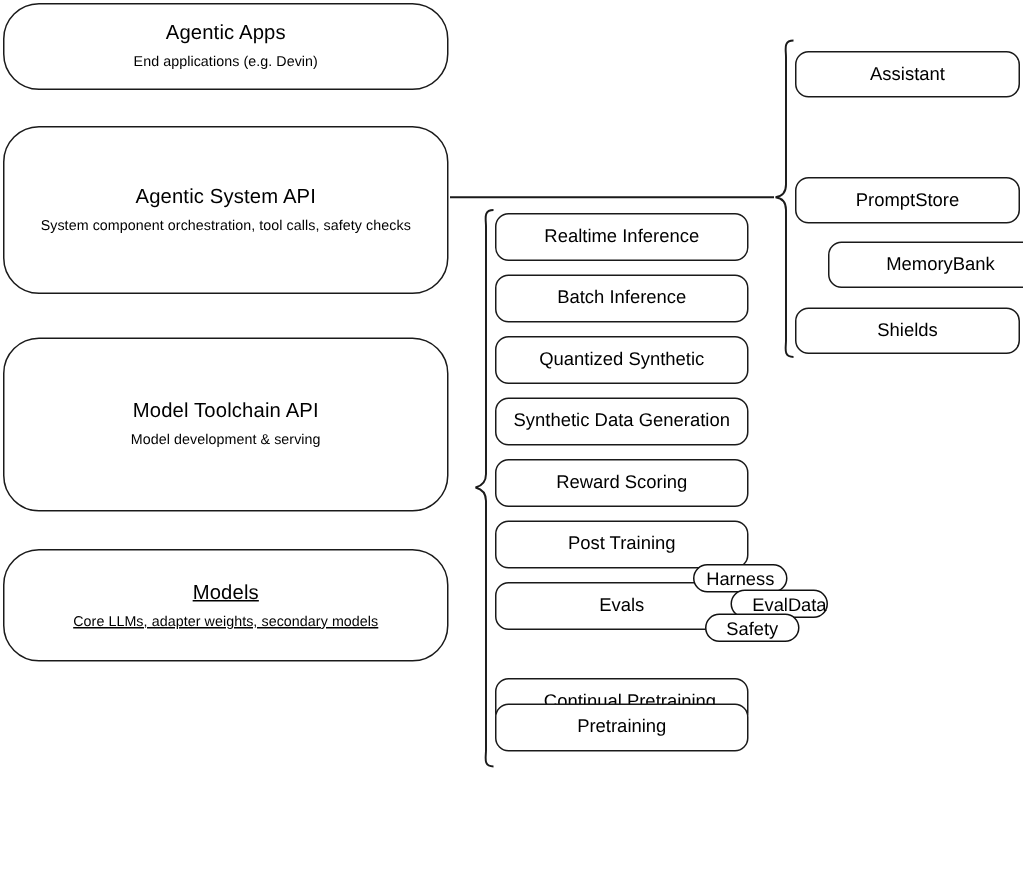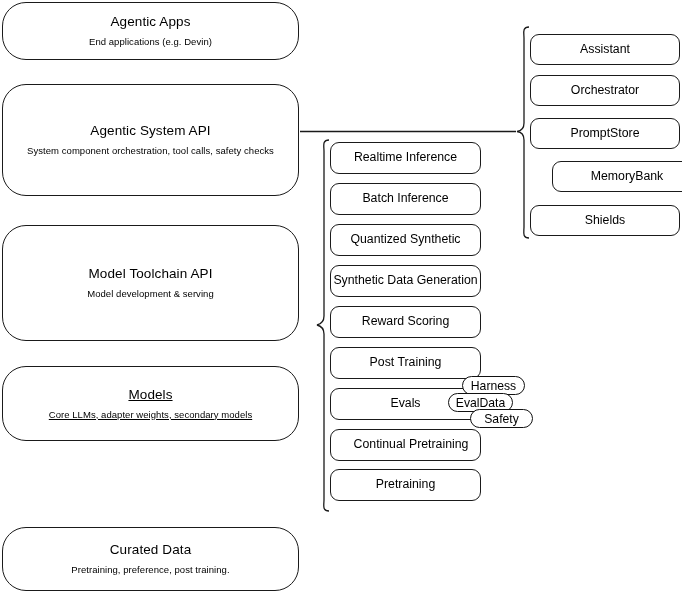--- a/index.html
+++ b/index.html
@@ -51,21 +51,21 @@
   }
 
   
   .chip {
     font-size: 12.3px;
     border-radius: 9px;
     border-width: 1.4px;
   }
   .mid {
     left: 330px;
-    width: 151px;
+    width: 169px;
     height: 32px;
   }
   .right {
     left: 530px;
     width: 150px;
     height: 31px;
   }
 
   
   .mini {
@@ -138,24 +138,20 @@
     <div class="title">Model Toolchain API</div>
     <div class="subtitle">Model development &amp; serving</div>
   </div>
 
   <div class="node layer" style="top:366px; height:75px;text-decoration:underline;">
     <div class="title">Models</div>
     <div class="subtitle">Core LLMs, adapter weights, secondary models</div>
   </div>
 
 
-  <div class="node layer" style="top:527px; height:64px;">
-    <div class="title">Curated Data</div>
-    <div class="subtitle">Pretraining, preference, post training.</div>
-  </div>
 
   <div class="node chip mid" style="top:142px;">
     <span>Realtime Inference</span>
   </div>
   <div class="node chip mid" style="top:183px;">
     <span>Batch Inference</span>
   </div>
   <div class="node chip mid" style="top:224px;">
     <span>Quantized Synthetic</span>
   </div>
@@ -164,43 +160,40 @@
   </div>
   <div class="node chip mid" style="top:306px;">
     <span>Reward Scoring</span>
   </div>
   <div class="node chip mid" style="top:347px;">
     <span>Post Training</span>
   </div>
   <div class="node chip mid" style="top:388px;">
     <span>Evals</span>
   </div>
-  <div class="node chip mid" style="top:429px;padding-left:11px;">
+  <div class="node chip mid" style="top:452px;padding-left:11px;">
     <span>Continual Pretraining</span>
   </div>
   <div class="node chip mid" style="top:469px;">
     <span>Pretraining</span>
   </div>
 
   <div class="mini" style="left:462px; top:376px; width:63px;">
     <span>Harness</span>
   </div>
-  <div class="mini" style="left:448px; top:393px; width:65px;">
+  <div class="mini" style="left:487px; top:393px; width:65px;justify-content:flex-end;">
     <span>EvalData</span>
   </div>
   <div class="mini" style="left:470px; top:409px; width:63px;">
     <span>Safety</span>
   </div>
 
   <div class="node chip right" style="top:34px;">
     <span>Assistant</span>
   </div>
-  <div class="node chip right" style="top:75px;">
-    <span>Orchestrator</span>
-  </div>
   <div class="node chip right" style="top:118px;">
     <span>PromptStore</span>
   </div>
   <div class="node chip right" style="top:161px;margin-left:22px;">
     <span>MemoryBank</span>
   </div>
   <div class="node chip right" style="top:205px;">
     <span>Shields</span>
   </div>
 

